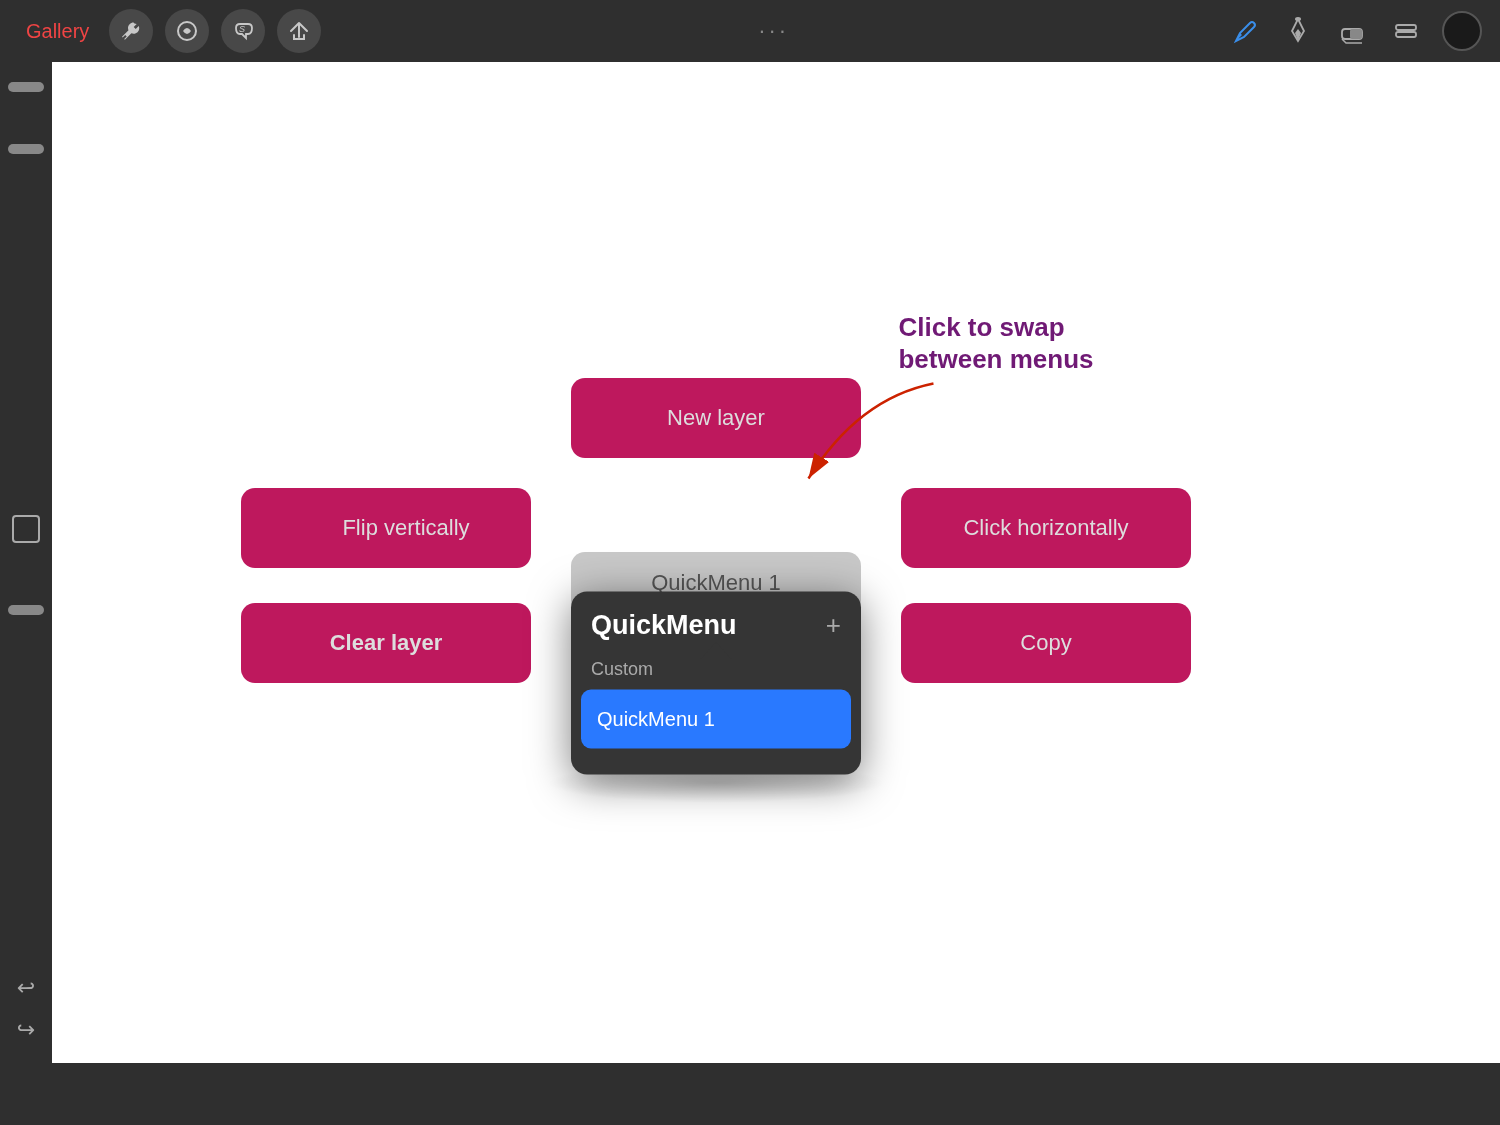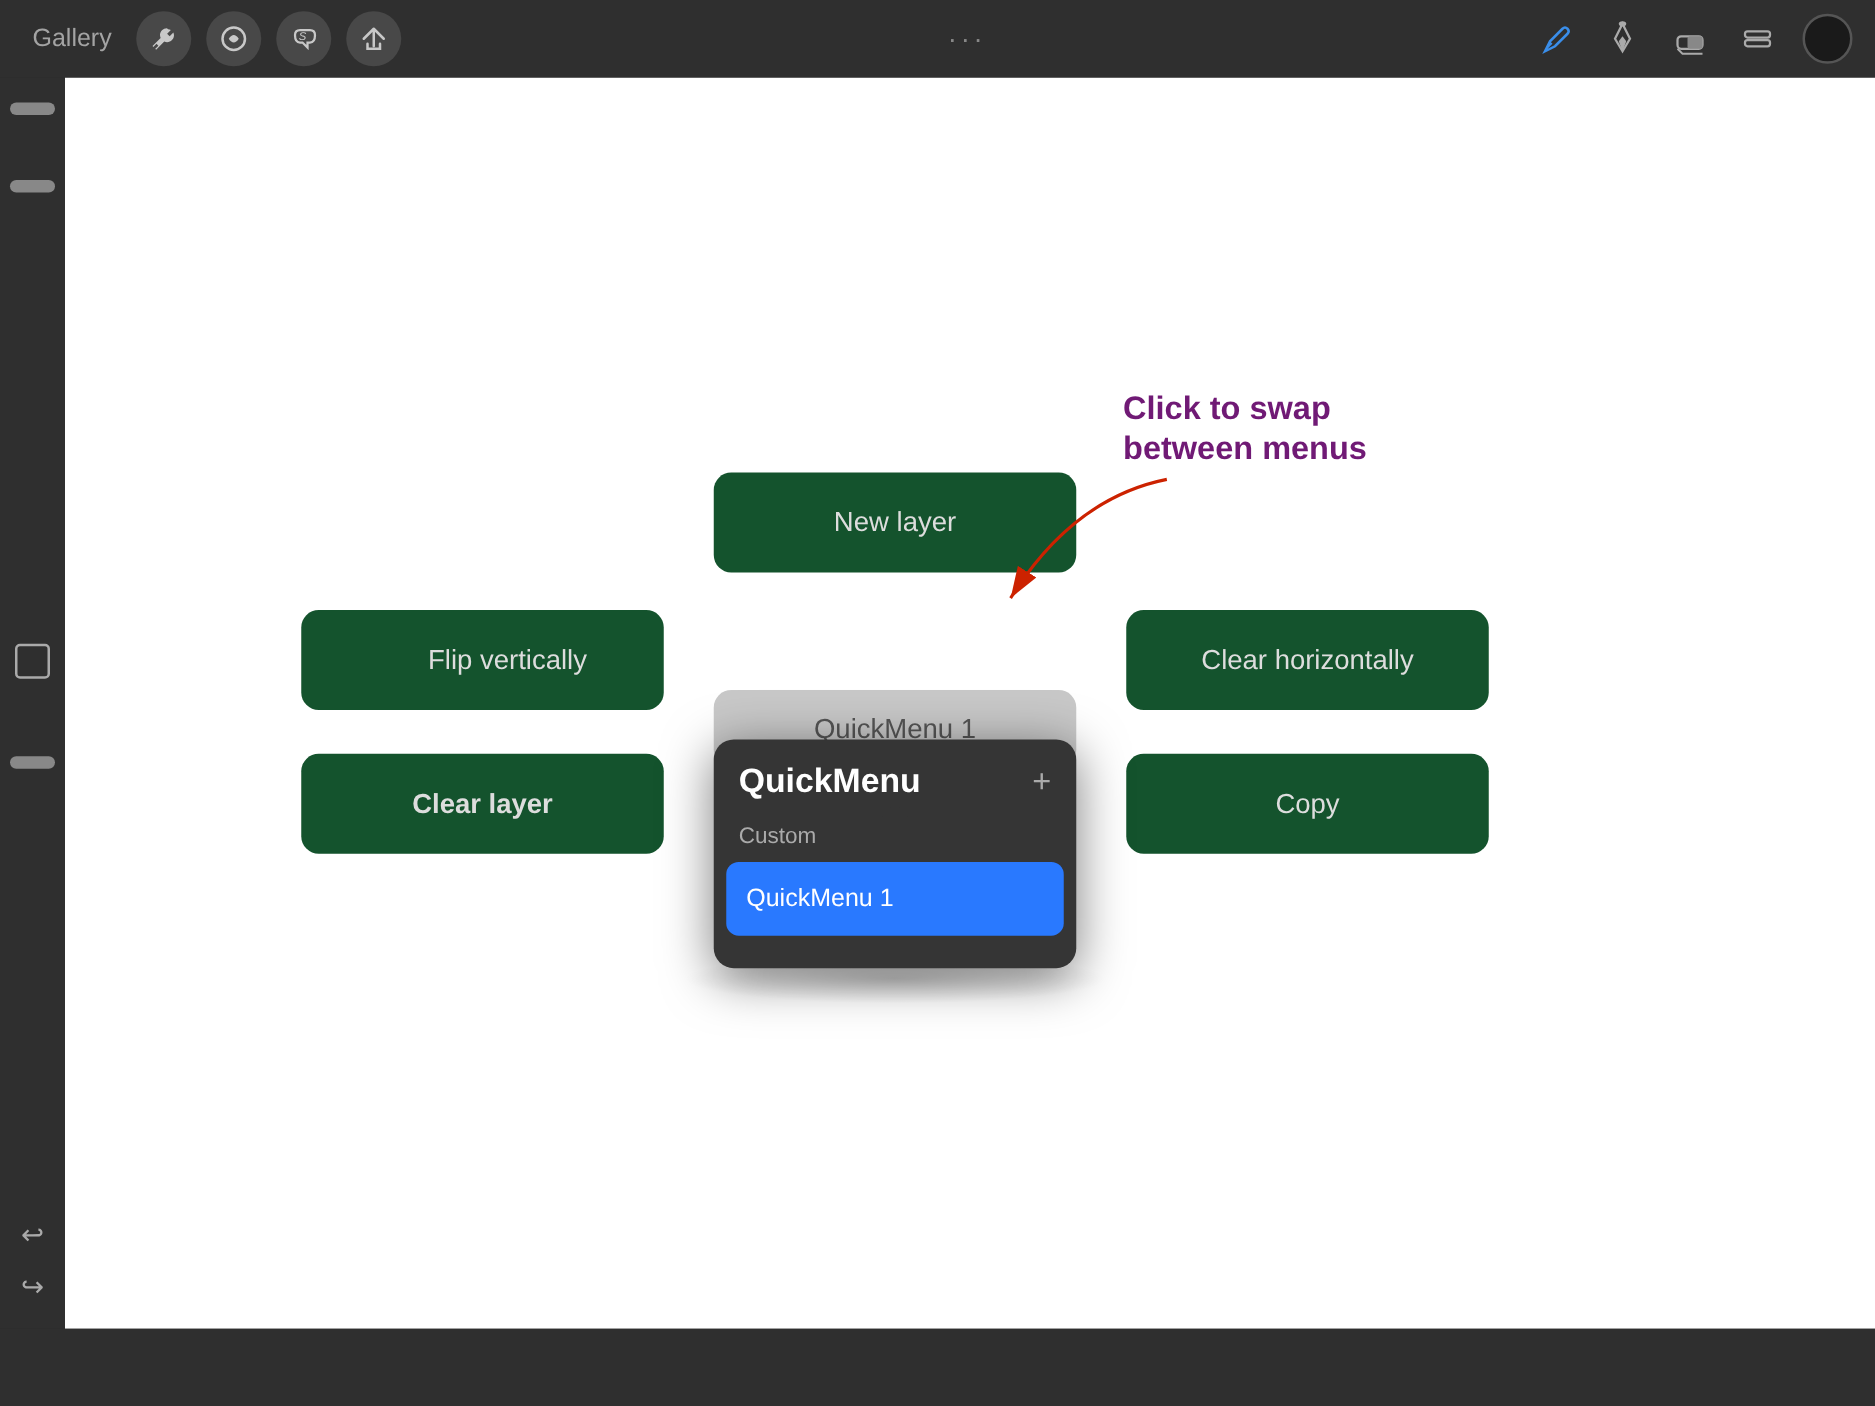--- a/index.html
+++ b/index.html
@@ -24,21 +24,21 @@
       align-items: center;
       padding: 0 18px;
       z-index: 10;
     }
     .toolbar-left {
       display: flex;
       align-items: center;
       gap: 12px;
     }
     .gallery-btn {
-      color: #a3a3a3;
+      color: #ef4444;
       font-size: 20px;
       font-weight: 400;
       background: none;
       border: none;
       cursor: pointer;
       padding: 4px 8px;
     }
     .toolbar-icon-btn {
       width: 44px;
       height: 44px;
@@ -151,21 +151,21 @@
       color: #555;
       cursor: pointer;
       z-index: 20;
     }
 
     
     .radial-btn {
       position: absolute;
       width: 290px;
       height: 80px;
-      background: #14532d;
+      background: #be185d;
       border-radius: 14px;
       display: flex;
       align-items: center;
       justify-content: center;
       font-size: 22px;
       color: #ddd;
       cursor: pointer;
       border: none;
     }
 
@@ -395,21 +395,21 @@
   <button class="sidebar-undo">↩</button>
   <button class="sidebar-redo">↪</button>
 </div>
 
 <div class="canvas-area">
 
   <button class="radial-btn btn-top">New layer</button>
 
   <button class="radial-btn btn-left">Flip vertically</button>
 
-  <button class="radial-btn btn-right">Clear horizontally</button>
+  <button class="radial-btn btn-right">Click horizontally</button>
 
   <button class="radial-btn btn-bottom-left">Clear layer</button>
 
   <button class="radial-btn btn-bottom-right">Copy</button>
 
   <div class="center-pill">QuickMenu 1</div>
 
   <div class="dropdown-caret"></div>
 
   <div class="dropdown-panel">

